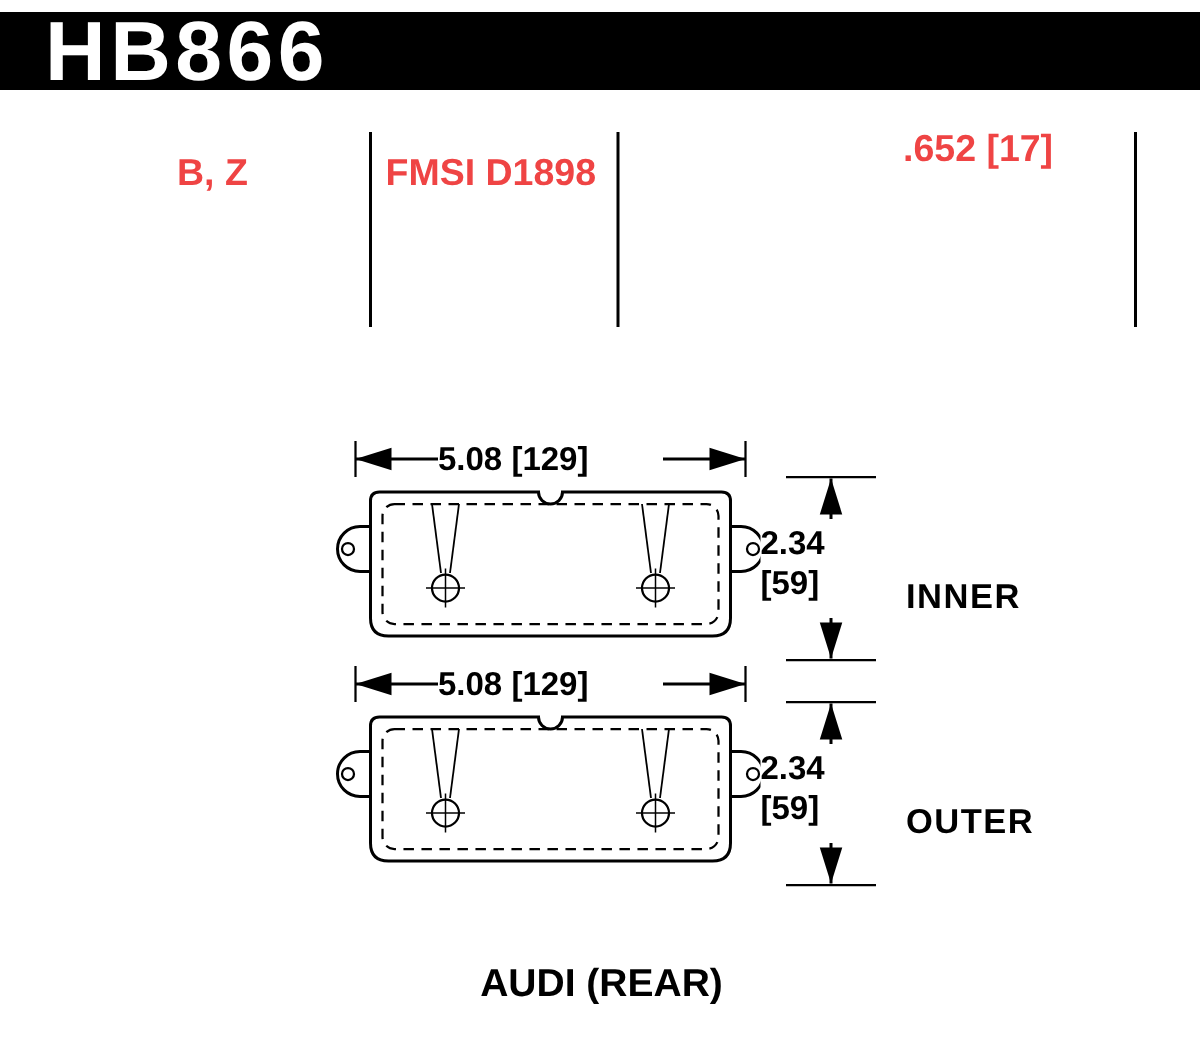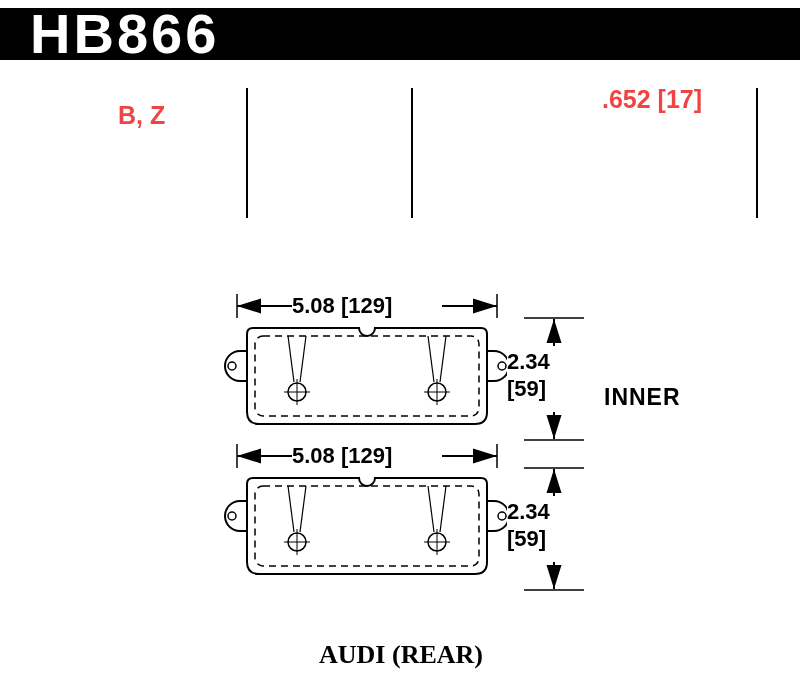--- a/index.html
+++ b/index.html
@@ -86,33 +86,33 @@
   }
   .vehicle-label {
     position: absolute;
     left: 201px;
     top: 640px;
     width: 400px;
     text-align: center;
     font-size: 26px;
     font-weight: bold;
     white-space: nowrap;
-    font-family: Liberation Serif, serif;
   }
 </style>
 </head>
 <body>
 
 <div id="stage">
 
   <div class="banner">
     <span class="part-number">HB866</span>
   </div>
 
   <span class="spec-text" style="left:118px; top:101px;">B, Z</span>
+  <span class="spec-text" style="left:257px; top:101px;">FMSI D1898</span>
   <span class="spec-text" style="left:602px; top:85px;">.652 [17]</span>
 
   <div class="divider" style="left:246px;"></div>
   <div class="divider" style="left:411px;"></div>
   <div class="divider" style="left:756px;"></div>
 
   <div class="pad-figure" style="top:288px;">
     <svg viewBox="0 0 380 175" width="380" height="175">
       <g stroke="#000" fill="none">
         <line x1="25" y1="6" x2="25" y2="30" stroke-width="1.5"></line>
@@ -205,16 +205,17 @@
         <path d="M342 31 L334.5 55 L349.5 55 Z" fill="#000" stroke="none"></path>
         <path d="M342 151 L334.5 127 L349.5 127 Z" fill="#000" stroke="none"></path>
       </g>
     </svg>
   </div>
   <div class="dim-text-h" style="left:292px; top:443px;">5.08 [129]</div>
   <div class="dim-text-v" style="left:507px; top:498px;">
     <div>2.34</div>
     <div>[59]</div>
   </div>
+  <div class="pos-label" style="top:534px;">OUTER</div>
 
   <div class="vehicle-label">AUDI (REAR)</div>
 
 </div>
 
 </body></html>

